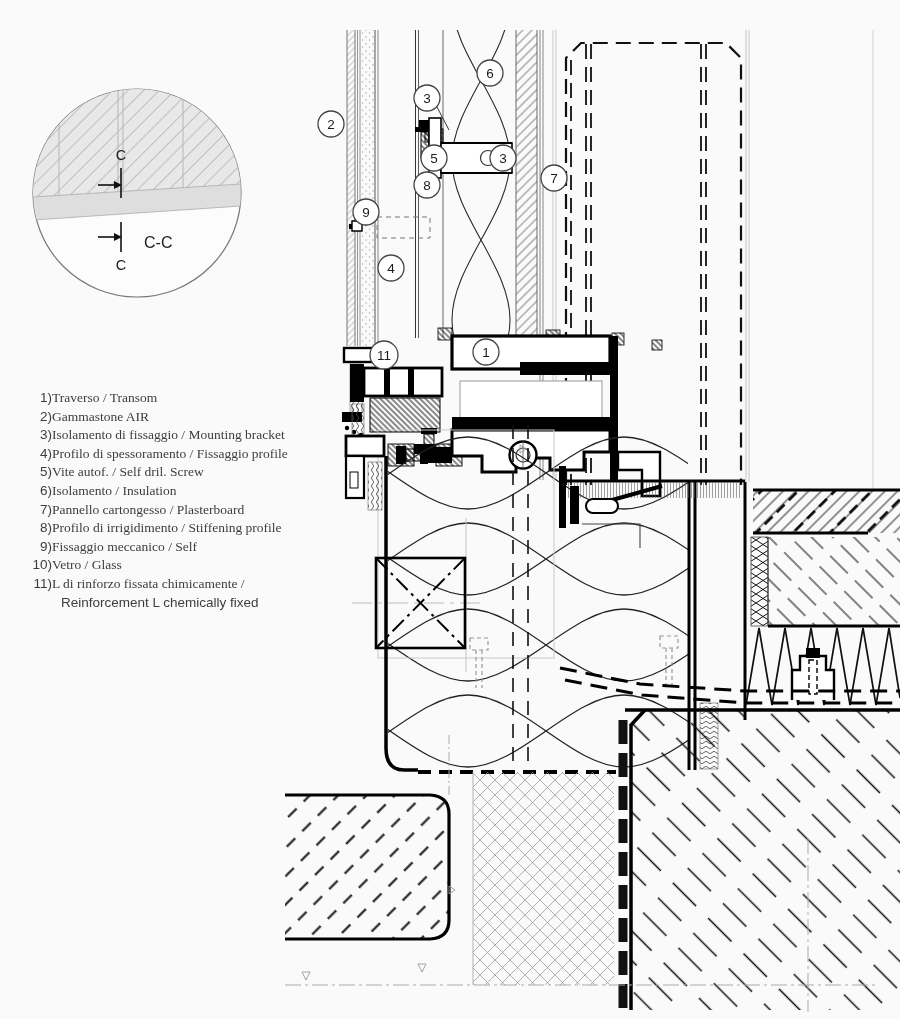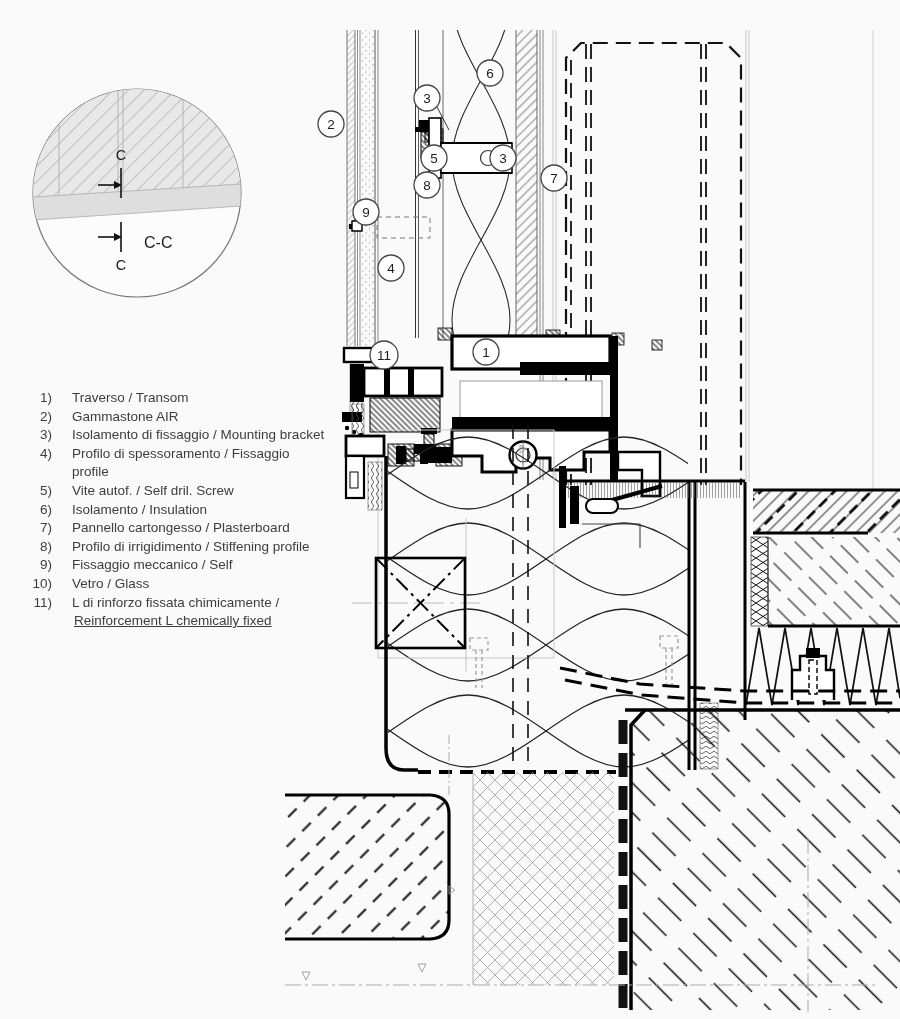--- a/index.html
+++ b/index.html
@@ -14,22 +14,22 @@
   .callout-num{font-size:13.5px;}
   .detail-mark{font-size:14.5px;}
   .section-label{font-size:16px;}
   
   .legend{
     position:absolute;left:26px;top:389px;width:300px;
     font-size:13.5px;color:#3d3d3d;line-height:18.6px;
   }
   .legend .row{display:flex;}
   .legend .num{width:26px;text-align:right;flex:0 0 26px;}
-  .legend .lbl{margin-left:20px;}
-  .legend .wrap{margin-left:48px;text-decoration:underline;}
+  .legend .lbl{margin-left:0;font-family:Liberation Serif, serif;}
+  .legend .wrap{margin-left:35px;}
 </style>
 </head>
 <body>
 
 <div class="stage">
 
 <svg width="900" height="1019" viewBox="0 0 900 1019">
 <defs>
   <pattern id="hatchFine" width="20" height="4.5" patternUnits="userSpaceOnUse" patternTransform="rotate(-45)">
     <line x1="0" y1="1" x2="20" y2="1" stroke="#888" stroke-width="0.55"></line>

